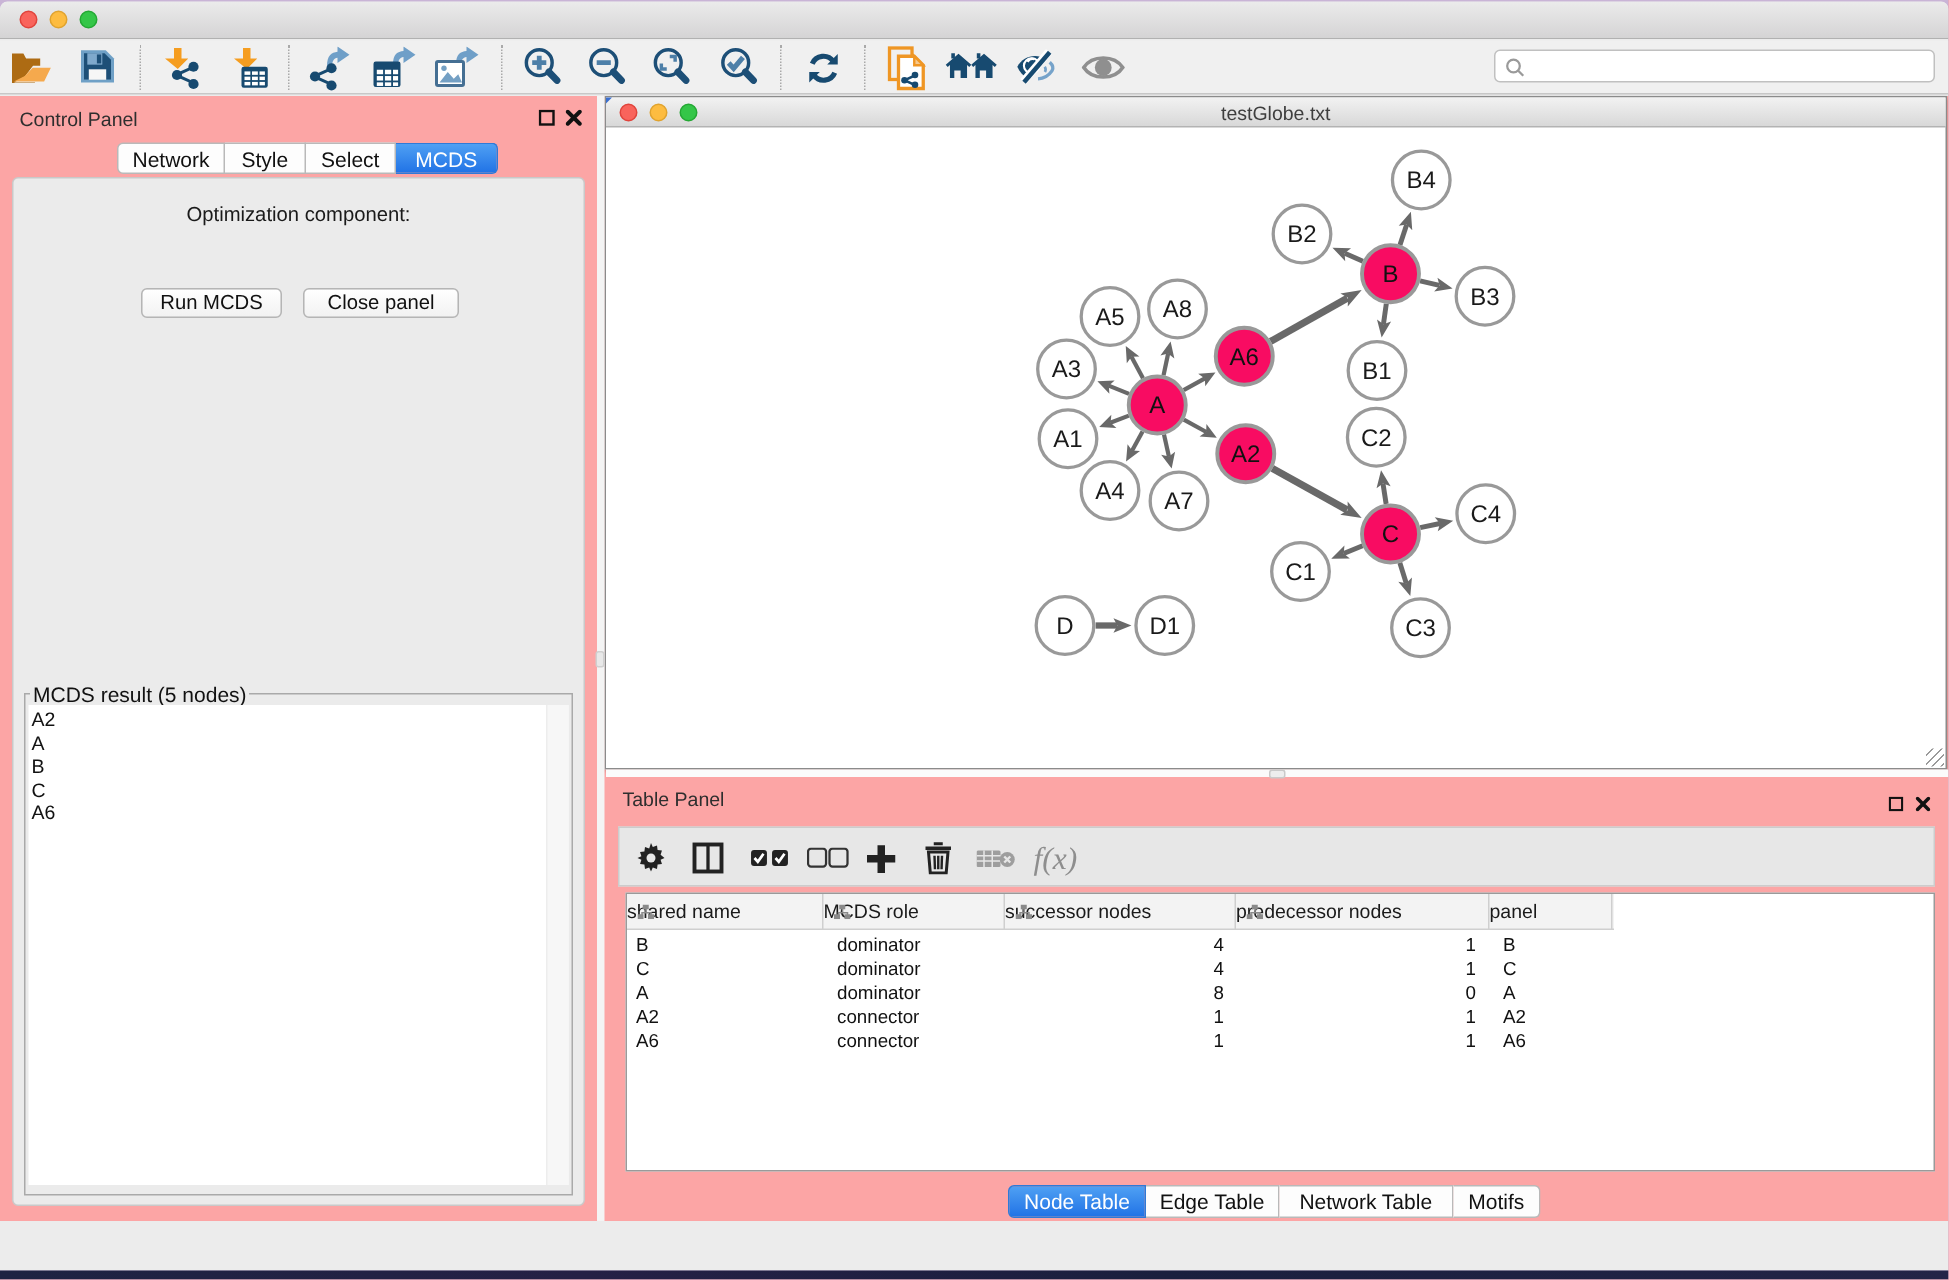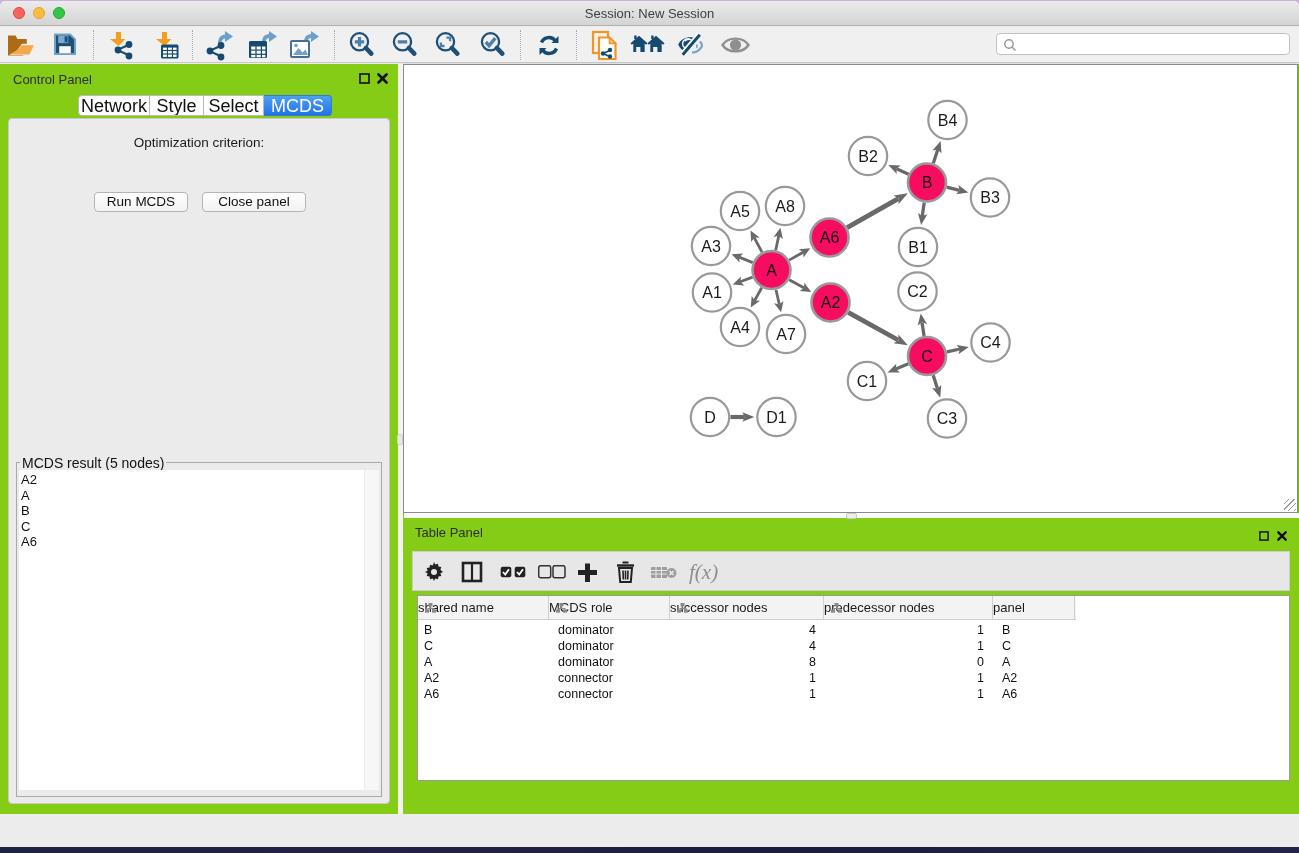--- a/index.html
+++ b/index.html
@@ -5,27 +5,27 @@
 body{font-family:"Liberation Sans",sans-serif;background:#c9b4d6;position:relative}
 #deskbottom{position:absolute;left:0;bottom:0;width:1299px;height:6px;background:linear-gradient(90deg,#1d2342,#252045 30%,#1a1f3e 60%,#232447)}
 #win{position:absolute;left:0;top:1px;width:1299px;height:846px;background:#ececec;border-radius:5px 5px 0 0;overflow:hidden}
 #titlebar{position:absolute;left:0;top:0;width:1299px;height:25px;background:linear-gradient(#ebebeb,#d5d4d5);border-bottom:1px solid #b1b1b1;border-radius:5px 5px 0 0}
 #titlebar .t{position:absolute;left:0;top:5px;width:100%;text-align:center;font-size:13px;color:#3e3e3e}
 .tl{position:absolute;top:6px;width:12px;height:12px;border-radius:50%}
 #toolbar{position:absolute;left:0;top:26px;width:1299px;height:36px;background:#f0f0f0;border-bottom:1px solid #c8c8c8}
 .tsep{position:absolute;top:3px;height:30px;width:0;border-left:1px dotted #a9a9a9}
 .ticon{position:absolute;top:3px}
 #searchbox{position:absolute;left:996px;top:6px;width:294px;height:22px;background:#fff;border:1px solid #c0c0c0;border-radius:4px}
-#main{position:absolute;left:0;top:63px;width:1299px;height:750px;background:#84cc16}
+#main{position:absolute;left:0;top:63px;width:1299px;height:750px;background:#fca5a5}
 #statusbar{position:absolute;left:0;top:812px;width:1299px;height:33px;background:#ececec;border-top:1px solid #c8c8c8}
 
 #cp-title{position:absolute;left:13px;top:8px;font-size:13px;color:#2e2e2e}
 .winbtn{position:absolute;top:9px}
 .tabs{position:absolute;display:flex}
-.tab{height:21px;line-height:20px;font-size:18px;text-align:center;background:#fdfdfd;border:1px solid #b9b9b9;border-left:none;color:#111;white-space:nowrap;overflow:hidden}
+.tab{height:21px;line-height:20px;font-size:14px;text-align:center;background:#fdfdfd;border:1px solid #b9b9b9;border-left:none;color:#111;white-space:nowrap;overflow:hidden}
 .tab.first{border-left:1px solid #b9b9b9;border-radius:4px 0 0 4px}
 .tab.last{border-radius:0 4px 4px 0}
 .tab.sel{background:linear-gradient(#4fa0f3,#2173e6);color:#fff;border-color:#2e7ad8}
 #cp-pane{position:absolute;left:8px;top:54px;width:382px;height:686px;background:#ebebeb;border:1px solid #c9c9c9;border-radius:4px}
 #opt-label{position:absolute;left:0;top:16px;width:100%;text-align:center;font-size:13.5px;color:#1a1a1a}
 #dropdown{position:absolute;left:35px;top:39px;width:312px;height:19px;background:#fff;border:1px solid #ababab;border-radius:4px;font-size:13.5px;color:#111;line-height:17px;padding-left:10px}
 #dd-btn{position:absolute;right:-1px;top:-1px;width:19px;height:19px;border-radius:0 4px 4px 0;background:linear-gradient(#5ba7f5,#2572e4);border:1px solid #2e7ad8}
 .btn{position:absolute;height:20px;background:linear-gradient(#ffffff,#f2f2f2);border:1px solid #b5b5b5;border-radius:4px;font-size:13.5px;color:#111;text-align:center;line-height:18px}
 #fieldset{position:absolute;left:7px;top:343px;width:366px;height:335px;border:1px solid #a9a9a9}
 #fieldset legend{position:absolute;left:3px;top:-8px;background:#ebebeb;padding:0 2px;font-size:14px;color:#111}
@@ -56,21 +56,20 @@
 #membtn .dot{position:absolute;left:8px;top:6px;width:12px;height:12px;border-radius:50%;background:#1e9e3e}
 #membtn .tx{position:absolute;left:25px;top:5px}
 svg{display:block}
 </style></head>
 <body>
 <div id="win">
  <div id="titlebar">
   <div class="tl" style="left:13px;background:#f9645c;border:1px solid #e0443c"></div>
   <div class="tl" style="left:33px;background:#fdbc40;border:1px solid #e0a32e"></div>
   <div class="tl" style="left:53px;background:#34c648;border:1px solid #24a834"></div>
-  <div class="t">Session: New Session</div>
  </div>
  <div id="toolbar">
   <div class="tsep" style="left:93px"></div>
       <div class="tsep" style="left:192px"></div>
   <div class="tsep" style="left:334px"></div>
       <div class="tsep" style="left:520px"></div>
   <div class="tsep" style="left:576px"></div>
 
   <svg class="ticon" style="left:6px;top:6px" width="30" height="25" viewBox="0 0 30 25">
     <path d="M2 2.6 h7.6 l1.8 3.4 h9.4 v5 l-3.6 11.4 H2 Z" fill="#ad6b13"></path>
@@ -239,37 +238,44 @@
   <svg class="winbtn" style="left:377px" width="11" height="11" viewBox="0 0 11 11">
         <path d="M1.5 1.5 L9.5 9.5 M9.5 1.5 L1.5 9.5" stroke="#111" stroke-width="2.6" stroke-linecap="round"></path>
       </svg>
   <div class="tabs" style="left:78px;top:31px">
     <div class="tab first" style="width:72px">Network</div>
     <div class="tab" style="width:54px">Style</div>
     <div class="tab" style="width:60px">Select</div>
     <div class="tab last sel" style="width:68px">MCDS</div>
   </div>
   <div id="cp-pane">
-    <div id="opt-label">Optimization criterion:</div>
+    <div id="opt-label">Optimization component:</div>
     <div class="btn" style="left:85px;top:73px;width:94px">Run MCDS</div>
     <div class="btn" style="left:193px;top:73px;width:104px">Close panel</div>
     <div id="fieldset">
       <legend>MCDS result (5 nodes)</legend>
       <div id="mcds-list">
         <div class="it">A2</div>
             <div class="it">A</div>
             <div class="it">B</div>
             <div class="it">C</div>
             <div class="it">A6</div>
         <div class="sc"></div>
       </div>
     </div>
   </div>
 
   <div id="netwin">
+    <div class="tb">
+      <div id="nw-corner"></div>
+      <div class="tl" style="left:9px;background:#f9645c;border:1px solid #e0443c"></div>
+      <div class="tl" style="left:29px;background:#fdbc40;border:1px solid #e0a32e"></div>
+      <div class="tl" style="left:49px;background:#34c648;border:1px solid #24a834"></div>
+      <div class="t">testGlobe.txt</div>
+    </div>
     <div id="grip"></div>
   </div>
   <div style="position:absolute;left:398px;top:0;width:5px;height:750px;background:#f4f4f4"></div>
   <div style="position:absolute;left:397px;top:370px;width:6px;height:11px;background:#e8e8e8;border:1px solid #d0d0d0;border-radius:2px"></div>
   <div style="position:absolute;left:404px;top:449px;width:895px;height:5px;background:#fbfbfb"></div>
   <div style="position:absolute;left:846px;top:449px;width:11px;height:6px;background:#ededed;border:1px solid #c9c9c9;border-radius:2px"></div>
   <svg width="894" height="427" style="position:absolute;left:404px;top:22px">
 <line x1="358.0" y1="166.2" x2="350.2" y2="151.6" stroke="#696969" stroke-width="2.8"></line>
 <polygon points="346.5,144.6 355.6,151.6 350.3,151.8 347.2,156.1" fill="#696969"></polygon>
 <line x1="371.7" y1="164.2" x2="374.8" y2="149.5" stroke="#696969" stroke-width="2.8"></line>
@@ -461,15 +467,21 @@
         <div class="trow" style="left:140px;top:74px">connector</div>
         <div class="trow" style="left:252px;top:74px;width:146px;text-align:right">1</div>
         <div class="trow" style="left:406px;top:74px;width:160px;text-align:right">1</div>
         <div class="trow" style="left:584px;top:74px">A2</div>
 <div class="trow" style="left:6px;top:90px">A6</div>
         <div class="trow" style="left:140px;top:90px">connector</div>
         <div class="trow" style="left:252px;top:90px;width:146px;text-align:right">1</div>
         <div class="trow" style="left:406px;top:90px;width:160px;text-align:right">1</div>
         <div class="trow" style="left:584px;top:90px">A6</div>
   </div>
+  <div class="tabs" id="btabs">
+    <div class="tab first sel" style="width:92px">Node Table</div>
+    <div class="tab" style="width:89px">Edge Table</div>
+    <div class="tab" style="width:116px">Network Table</div>
+    <div class="tab last" style="width:58px">Motifs</div>
+  </div>
  </div>
 </div>
 <div id="deskbottom"></div>
 
 </body></html>

